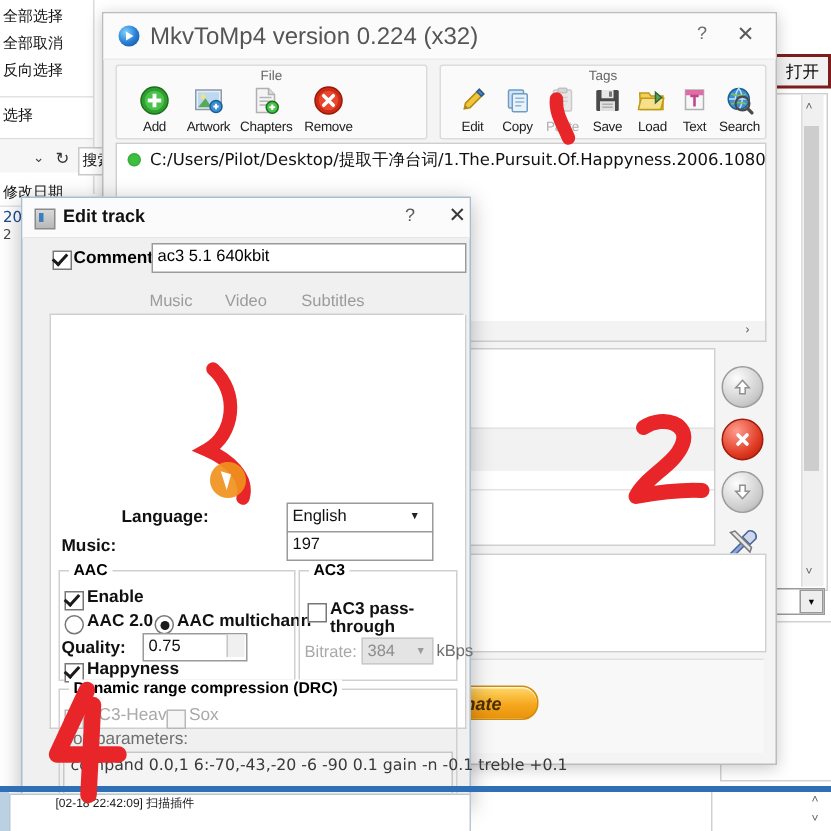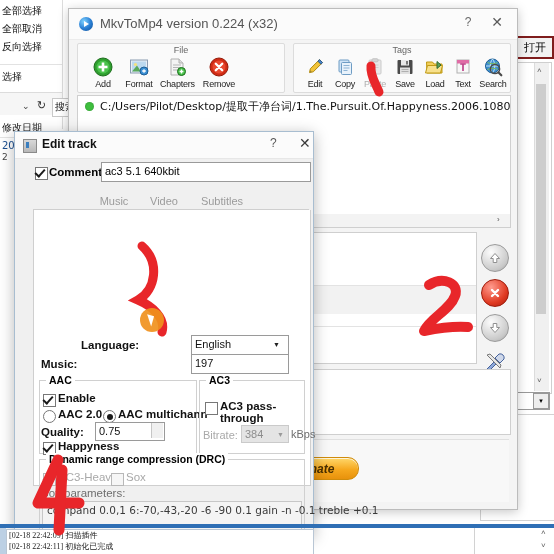--- a/index.html
+++ b/index.html
@@ -36,33 +36,33 @@
   #expl-c{position:absolute;left:510px;top:175px;color:#555;font-size:10px;}
   #expl-drop{position:absolute;left:502px;top:392px;width:46px;height:16px;border:1px solid #9a9a9a;background:#fff;}
   #expl-drop-b{position:absolute;left:533px;top:393px;width:14px;height:14px;background:#eee;border:1px solid #999;display:flex;align-items:center;justify-content:center;font-size:7px;}
   #expl-bottom{position:absolute;left:480px;top:414px;width:74px;height:105px;background:#fff;border:1px solid #d2d2d2;}
   #expl-bottom2{position:absolute;left:474px;top:524px;width:80px;height:30px;background:#fff;border:1px solid #d2d2d2;}
   #expl-bs-up{position:absolute;left:541px;top:528px;font-size:8px;color:#606060;}
   #expl-bs-dn{position:absolute;left:541px;top:541px;font-size:8px;color:#606060;}
 
   
   #statuslog{position:absolute;left:6px;top:529px;width:306px;height:25px;background:#fff;border:1px solid #b9c6d4;overflow:hidden;}
-  #statuslog .line{font-family:Liberation Serif, serif;font-size:8px;color:#1a1a1a;white-space:nowrap;line-height:11px;padding-left:2px;}
+  #statuslog .line{font-family:Liberation Sans, sans-serif;font-size:8px;color:#1a1a1a;white-space:nowrap;line-height:11px;padding-left:2px;margin-left:28px;}
   #bluebar{position:absolute;left:0;top:524px;width:554px;height:4px;background:#2f6fb5;}
   #bluebar2{position:absolute;left:0;top:528px;width:6px;height:26px;background:#bcd0e4;}
 
   
   #mkv{position:absolute;left:68px;top:8px;width:448px;height:500px;background:#f4f4f4;
        border:1px solid #bcbcbc;box-shadow:0 2px 10px rgba(0,0,0,.22);}
   #mkv-title{position:absolute;left:0;top:0;width:100%;height:30px;background:#fbfbfb;border-bottom:1px solid #ececec;}
   #mkv-ico{position:absolute;left:10px;top:8px;width:14px;height:14px;border-radius:50%;
            background:radial-gradient(circle at 35% 32%,#7fd2ff 0%,#2a7fd4 52%,#0b4b92 100%);}
   #mkv-ico:after{content:"";position:absolute;left:5px;top:3.5px;width:0;height:0;
            border-left:5px solid #fff;border-top:3.5px solid transparent;border-bottom:3.5px solid transparent;}
-  #mkv-title-txt{position:absolute;left:31px;top:7px;font-size:13px;color:#555;}
+  #mkv-title-txt{position:absolute;left:31px;top:7px;font-size:16px;color:#555;}
   #mkv-help{position:absolute;left:390px;top:6px;width:18px;font-size:12px;color:#6a6a6a;text-align:center;cursor:default;}
   #mkv-close{position:absolute;left:419px;top:5px;width:18px;font-size:14px;color:#5a5a5a;text-align:center;cursor:default;}
 
   
   #ribbon{position:absolute;left:8px;top:34px;width:432px;height:48px;}
   .ribgroup{position:absolute;top:0;height:48px;border:1px solid #dcdcdc;border-radius:2px;background:#fafafa;}
   #grp-file{left:0;width:206px;}
   #grp-tags{left:216px;width:216px;}
   .grp-label{position:absolute;top:1px;width:100%;text-align:center;font-size:9px;color:#666;}
   .ribbtn{position:absolute;top:12px;width:34px;text-align:center;cursor:pointer;}
@@ -265,21 +265,21 @@
           <svg width="20" height="20" viewBox="0 0 20 20">
               <rect x="1.5" y="3" width="17" height="13" fill="#e9eef5" stroke="#8a9bb0"></rect>
               <rect x="3" y="4.5" width="14" height="10" fill="#bcd9ef"></rect>
               <circle cx="6.5" cy="7.5" r="1.6" fill="#f6e27a"></circle>
               <path d="M3 14.5 L8 8.5 L12 14.5 Z" fill="#5aa95a"></path>
               <path d="M10 14.5 L14 10 L17 14.5 Z" fill="#78c178"></path>
               <circle cx="15" cy="14" r="4" fill="#3a8fd4" stroke="#1d5e96"></circle>
               <path d="M13.2 14h3.6M15 12.2v3.6" stroke="#fff" stroke-width="1.3"></path>
             </svg>
         </div>
-        <span class="lbl">Format</span>
+        <span class="lbl">Artwork</span>
       </div>
 
       <div class="ribbtn" style="left:82px">
         <div class="ribicon">
           <svg width="20" height="20" viewBox="0 0 20 20">
               <path d="M4 2h8l4 4v12H4z" fill="#f4f4f4" stroke="#b0b0b0"></path>
               <path d="M12 2v4h4" fill="#dcdcdc" stroke="#b0b0b0"></path>
               <path d="M6 8h8M6 10.5h8M6 13h5" stroke="#b5b5b5" stroke-width="1"></path>
               <circle cx="14.5" cy="14.5" r="4" fill="#49c24b" stroke="#1c6e1c"></circle>
               <path d="M12.6 14.5h3.8M14.5 12.6v3.8" stroke="#fff" stroke-width="1.4"></path>
@@ -568,21 +568,20 @@
 
   <div class="chk" id="spec-c"></div>
   <div class="chklbl" id="spec-l" style="font-weight:normal">Make spectrogram</div>
 
 </div>
 
 <div id="bluebar"></div>
 <div id="bluebar2"></div>
 <div id="statuslog">
   <div class="line">[02-18 22:42:09] 扫描插件</div>
-  <div class="line">[02-18 22:42:11] 初始化已完成</div>
 </div>
 
 <svg id="ann" width="554" height="554" viewBox="0 0 554 554">
 
   <path d="M371 66 C 370 76, 376 84, 379 92" stroke="#e8262a" stroke-width="9" fill="none" stroke-linecap="round"></path>
 
   <path d="M142 246 C 160 262, 156 290, 138 300 C 152 306, 166 318, 162 332" stroke="#e8262a" stroke-width="9" fill="none" stroke-linecap="round"></path>
 
   <path d="M429 285 C 443 276, 460 283, 455 296 C 450 310, 430 318, 424 331 C 434 329, 455 326, 468 327" stroke="#e8262a" stroke-width="10" fill="none" stroke-linecap="round" stroke-linejoin="round"></path>
 

